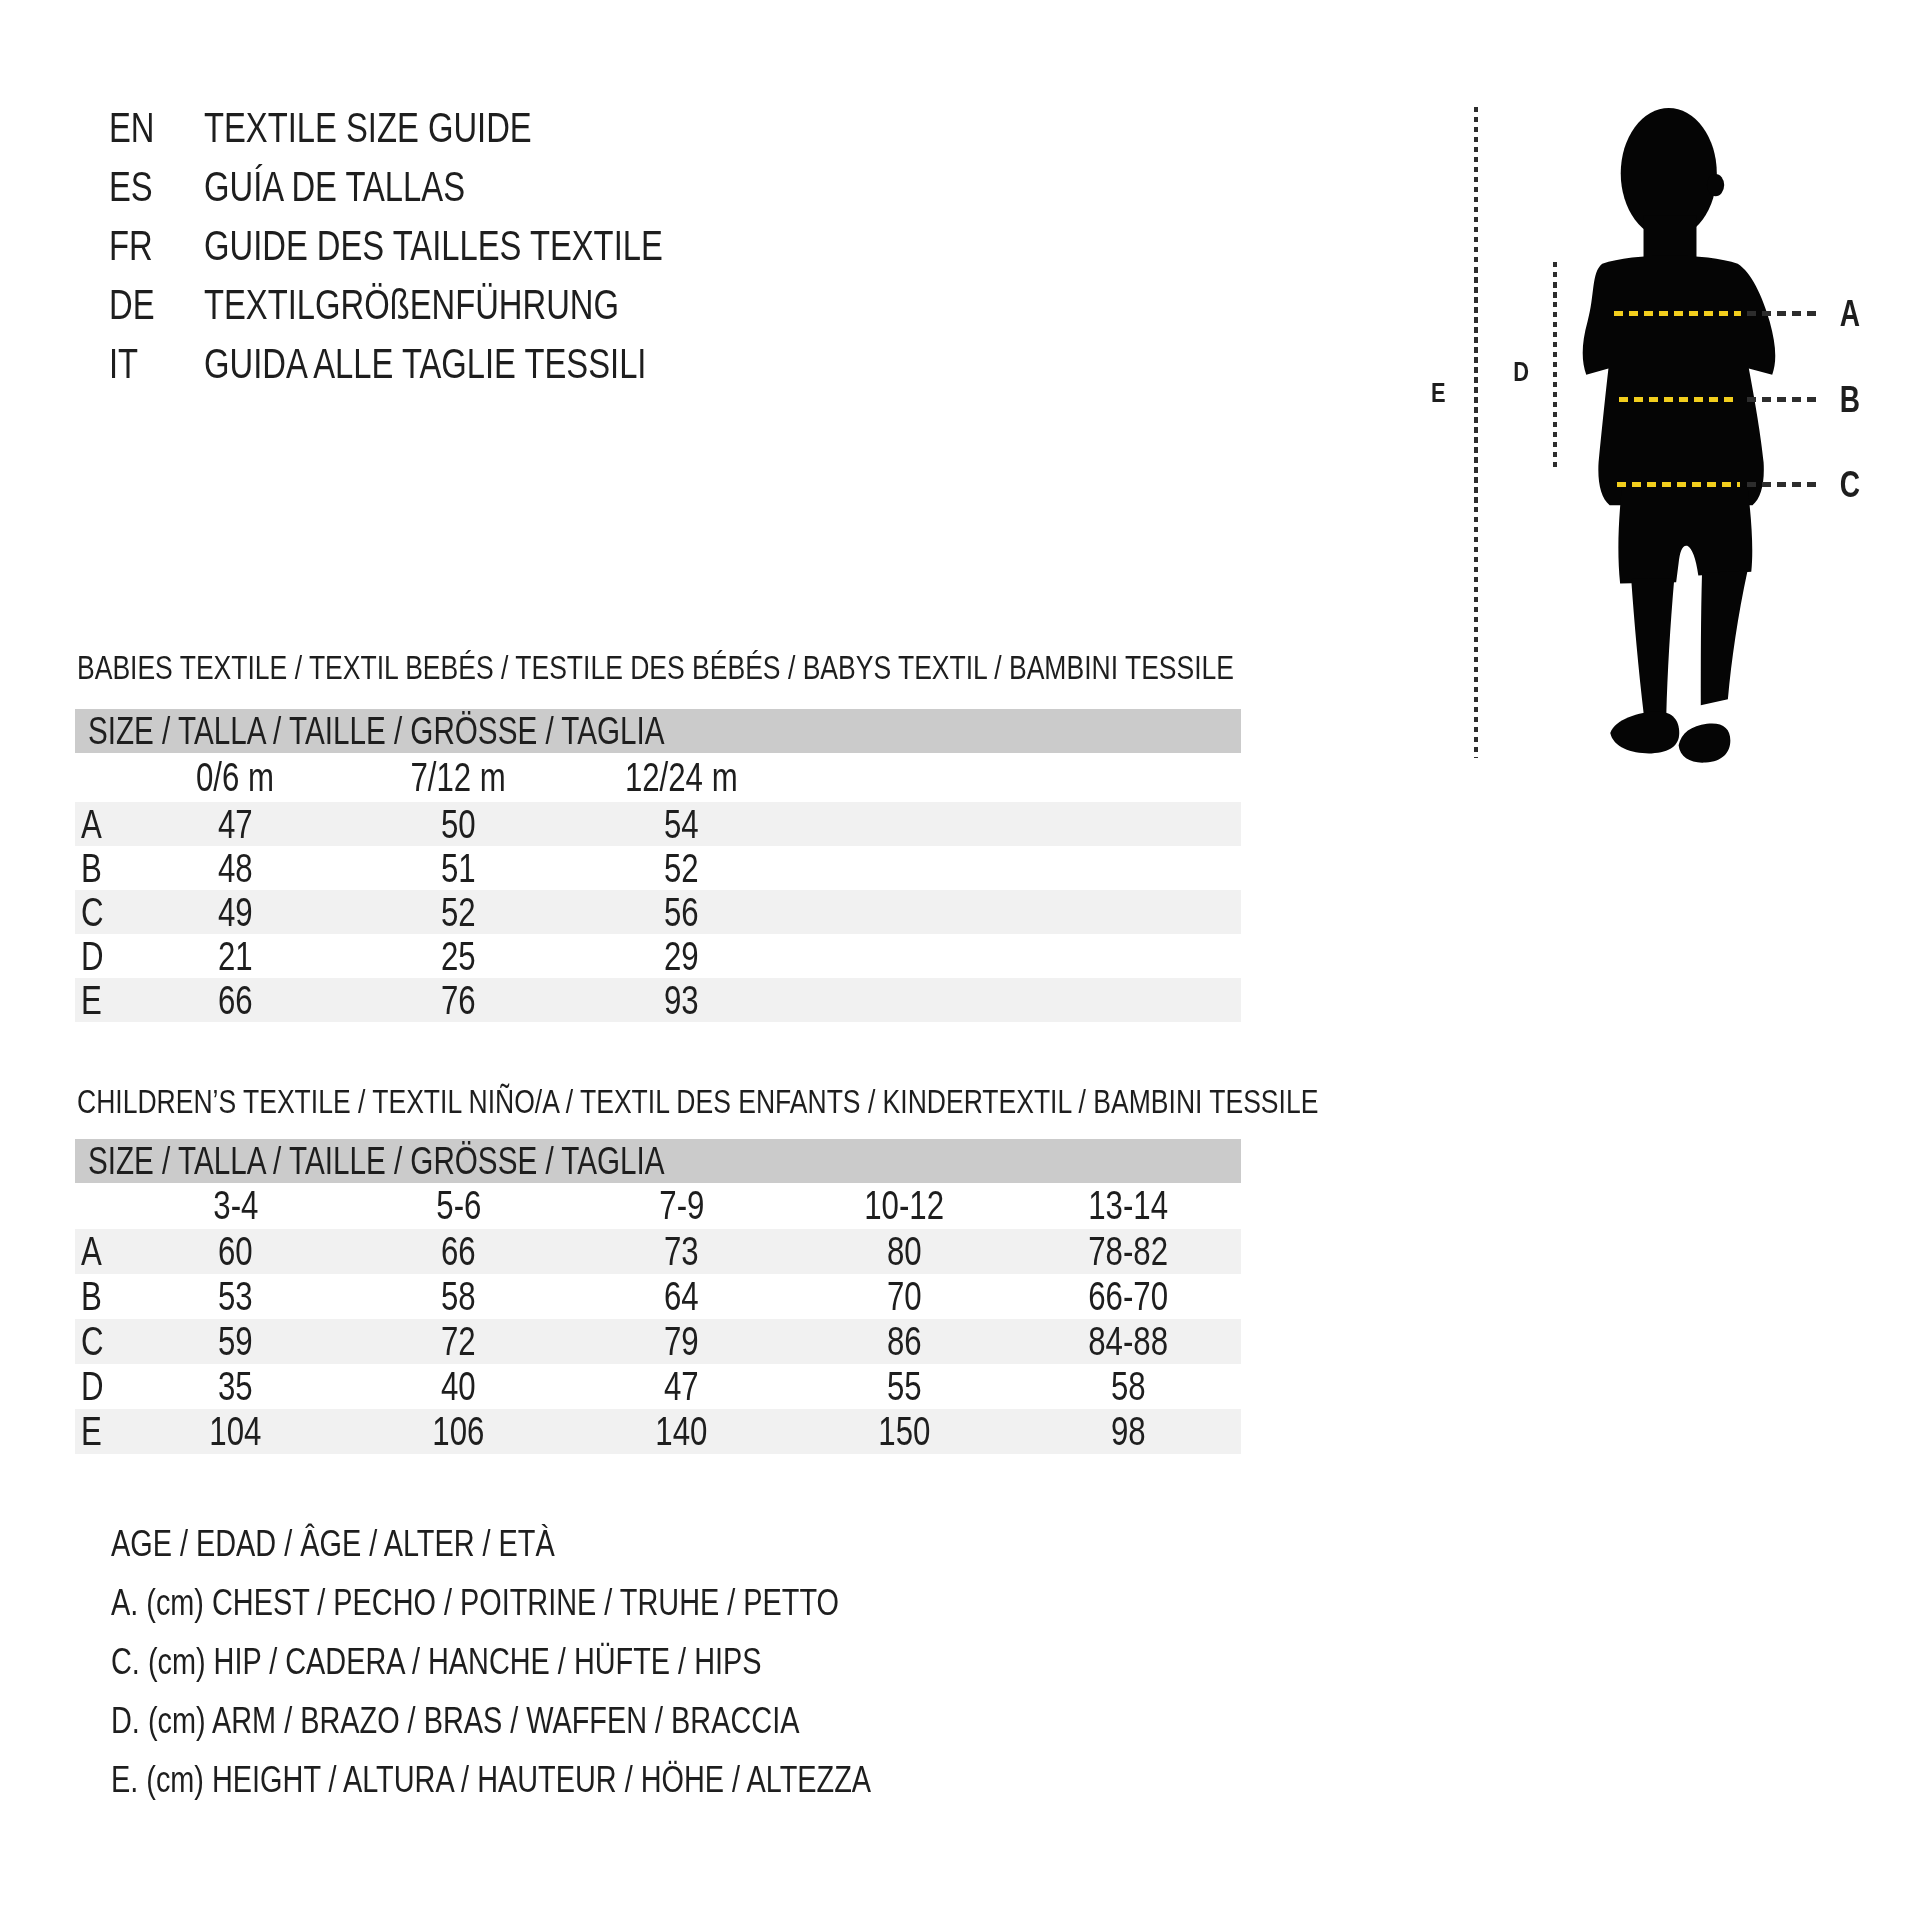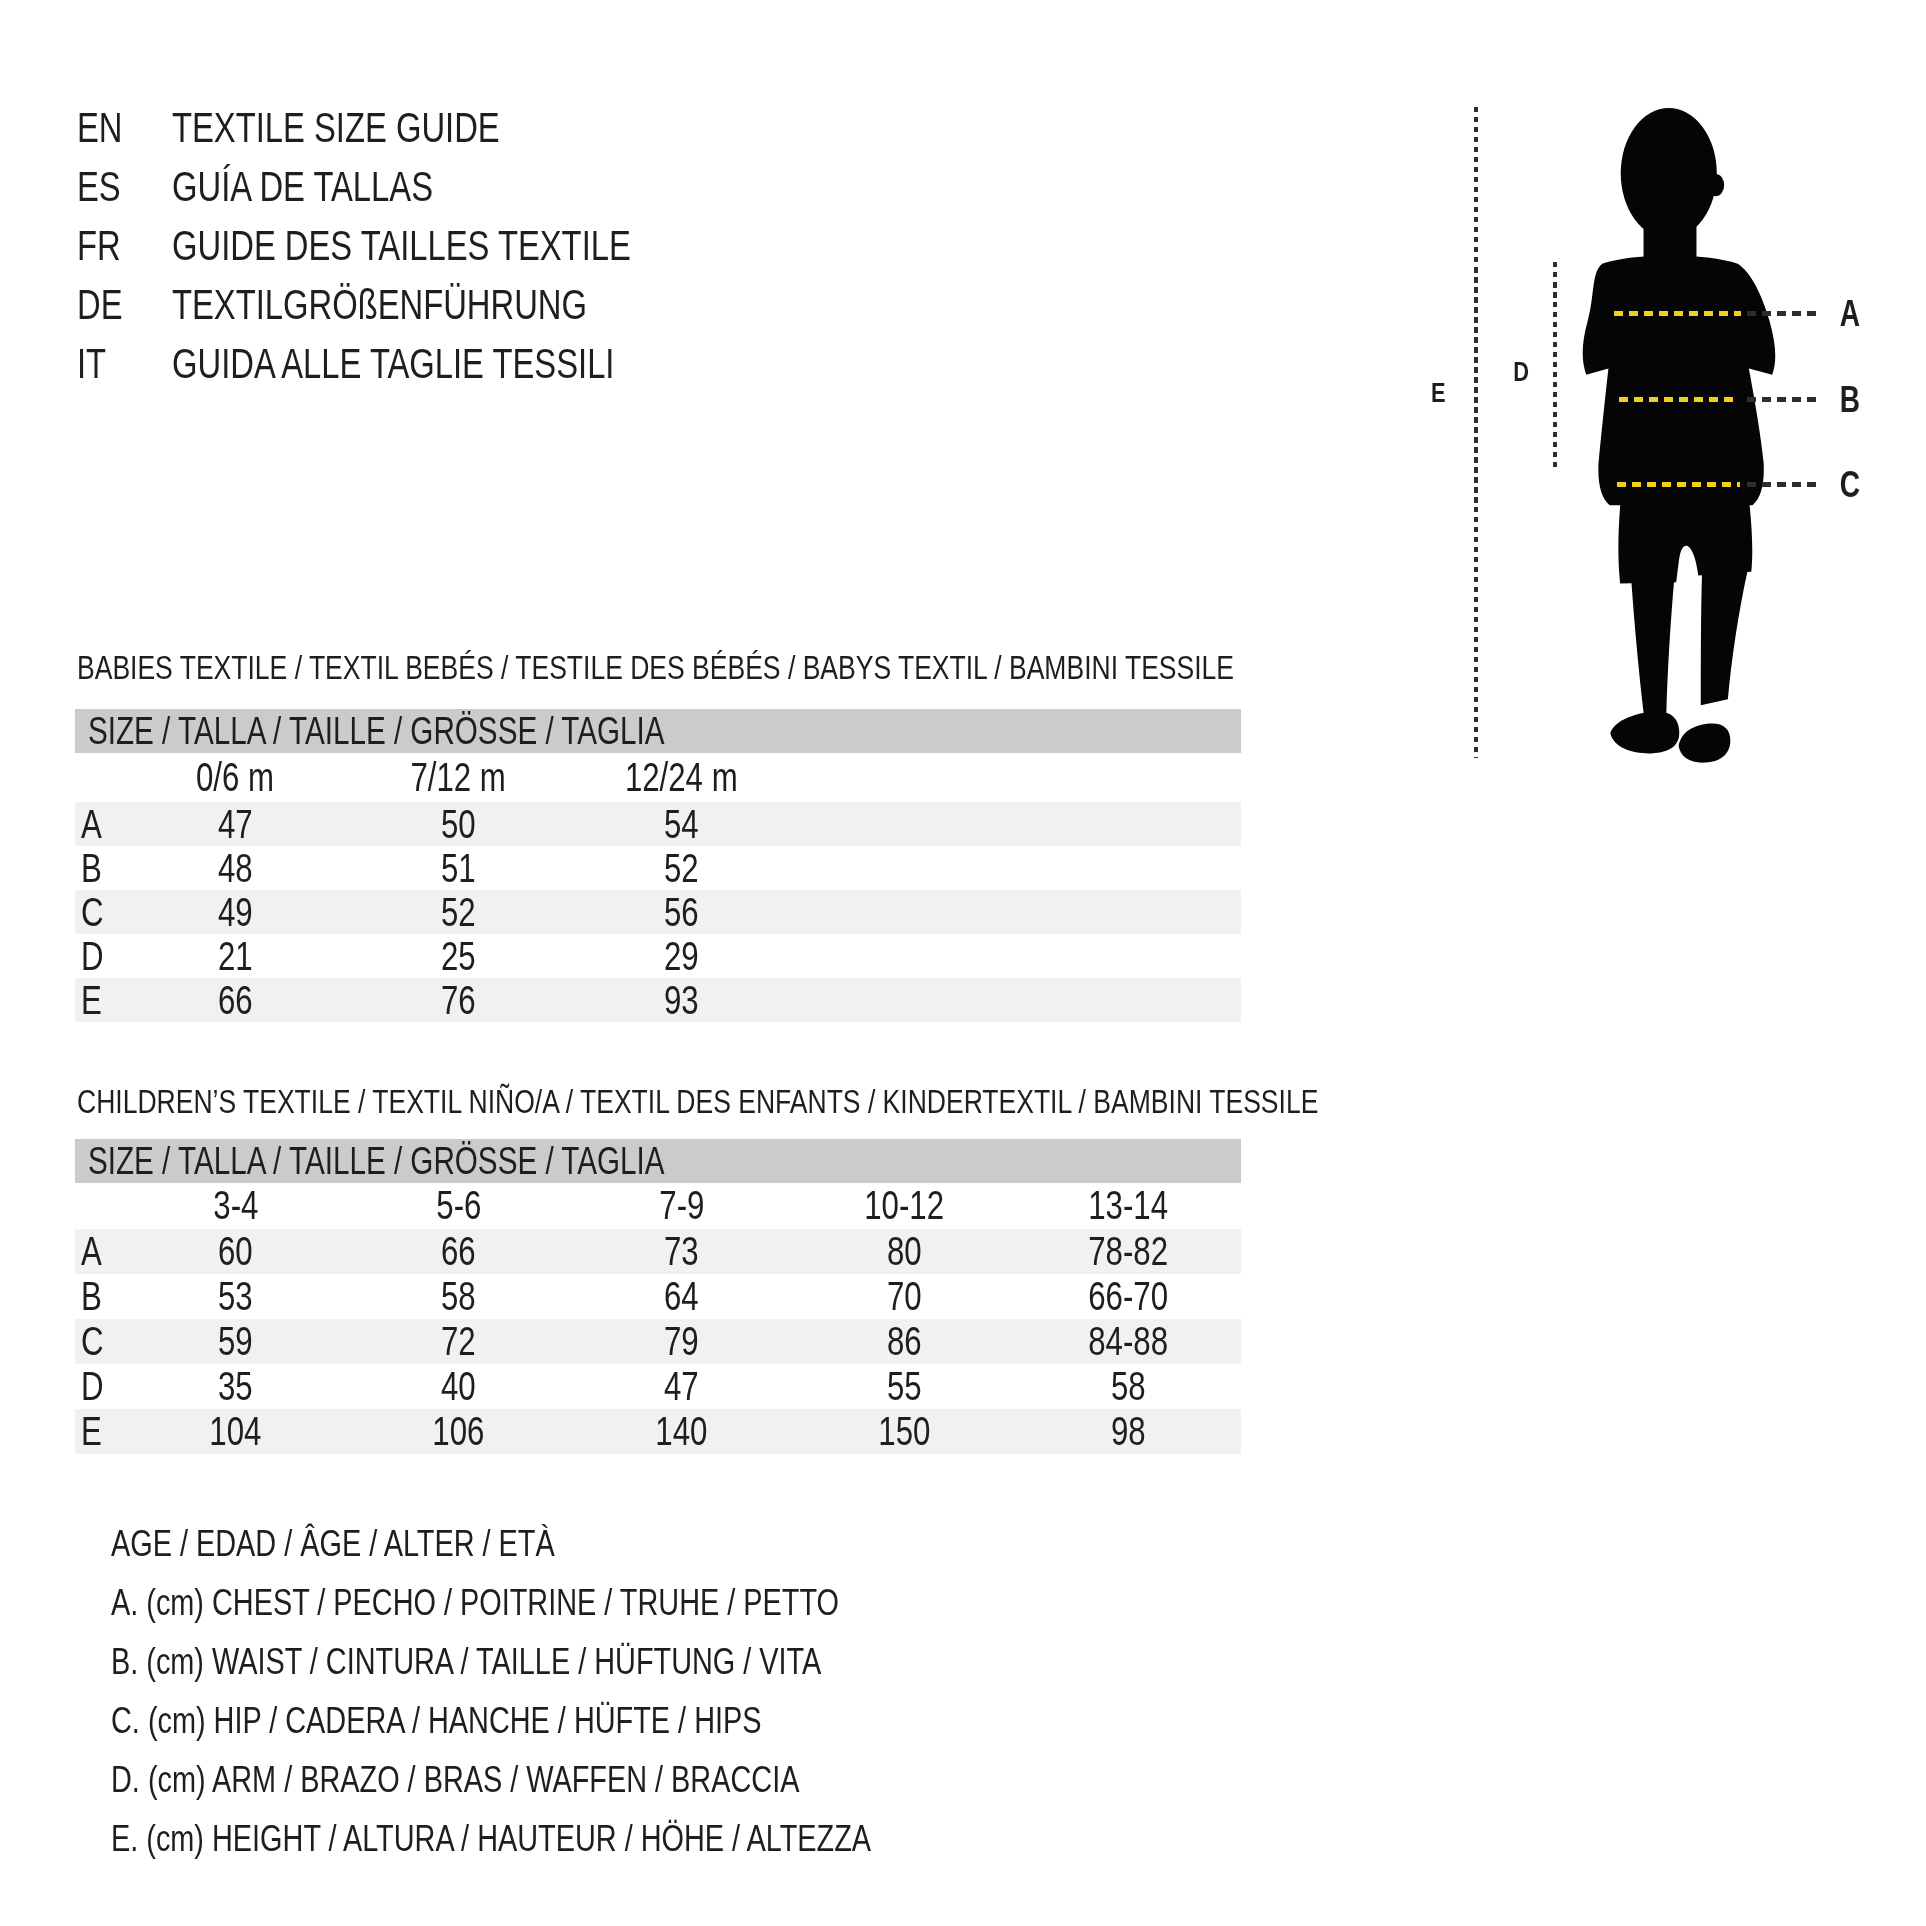--- a/index.html
+++ b/index.html
@@ -4,21 +4,21 @@
 <style>
   html,body{margin:0;padding:0;background:#fff;}
   .canvas{position:relative;width:1926px;height:1926px;background:#ffffff;overflow:hidden;
           font-family:"Liberation Sans","DejaVu Sans",sans-serif;color:#1e1e1e;}
   .cx{display:inline-block;transform:scaleX(.78);transform-origin:0 50%;white-space:nowrap;}
   .cxc{display:inline-block;transform:scaleX(.78);transform-origin:50% 50%;white-space:nowrap;}
 
   
   .langs{position:absolute;left:77px;top:98px;}
   .lang-row{height:59px;display:flex;align-items:center;font-size:42px;}
-  .lang-code{width:95px;}
+  .lang-code{width:95px;margin-left:32px;}
 
   
   .sec-heading{position:absolute;left:77px;font-size:34px;line-height:42px;}
   .h-babies{top:646px;}
   .h-children{top:1080px;}
 
   
   .size-bar{position:absolute;left:75px;width:1166px;height:44px;background:#cbcbcb;
             display:flex;align-items:center;padding-left:13px;box-sizing:border-box;font-size:38px;}
   .bar-babies{top:709px;}
@@ -272,23 +272,20 @@
   </div>
 
   <section class="legend">
     <div class="legend-row">
         <span class="cx">AGE / EDAD / ÂGE / ALTER / ETÀ</span>
       </div>
     <div class="legend-row">
         <span class="cx">A. (cm) CHEST / PECHO / POITRINE / TRUHE / PETTO</span>
       </div>
     <div class="legend-row">
-        <span class="cx">B. (cm) WAIST / CINTURA / TAILLE / HÜFTUNG / VITA</span>
-      </div>
-    <div class="legend-row">
         <span class="cx">C. (cm) HIP / CADERA / HANCHE / HÜFTE / HIPS</span>
       </div>
     <div class="legend-row">
         <span class="cx">D. (cm) ARM / BRAZO / BRAS / WAFFEN / BRACCIA</span>
       </div>
     <div class="legend-row">
         <span class="cx">E. (cm) HEIGHT / ALTURA / HAUTEUR / HÖHE / ALTEZZA</span>
       </div>
   </section>
 

